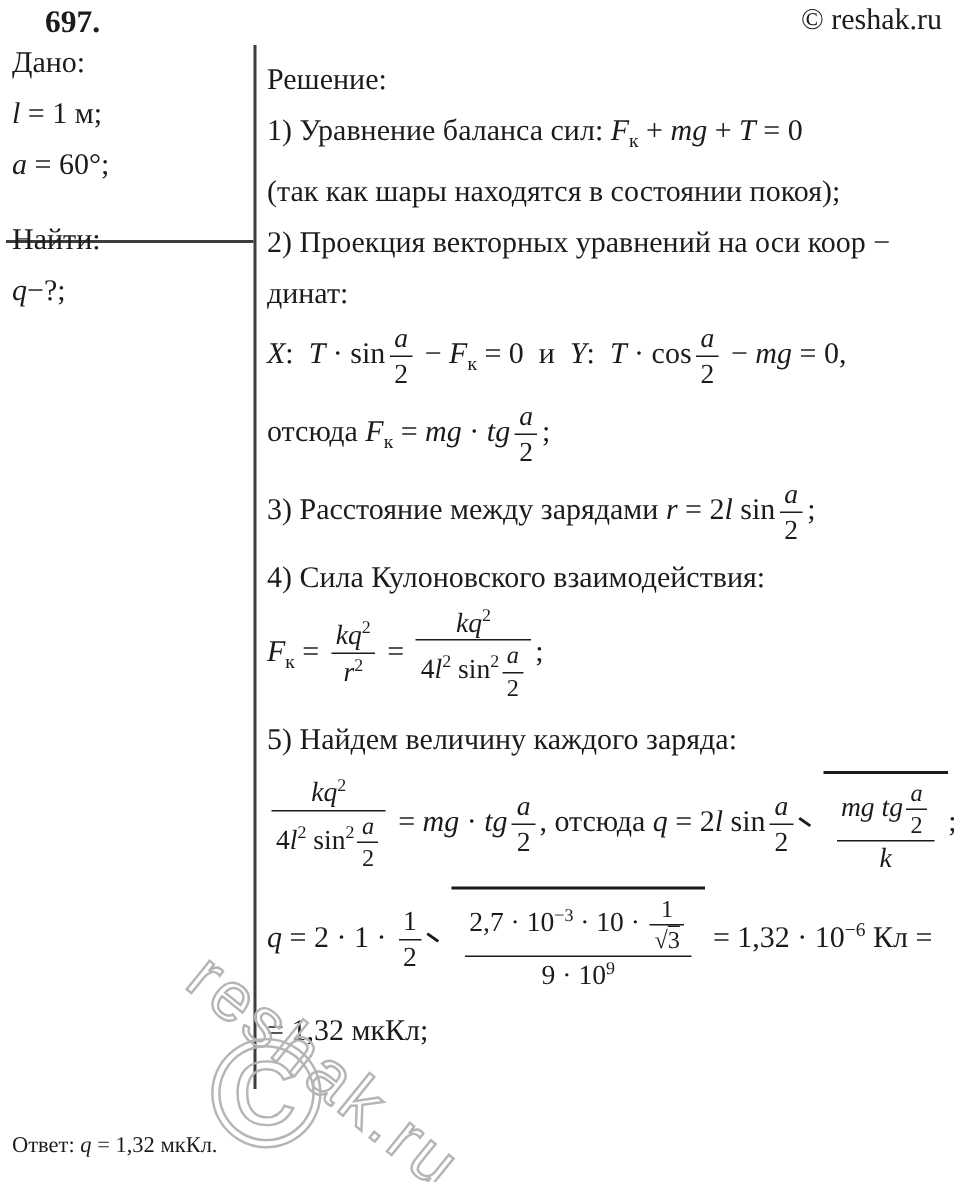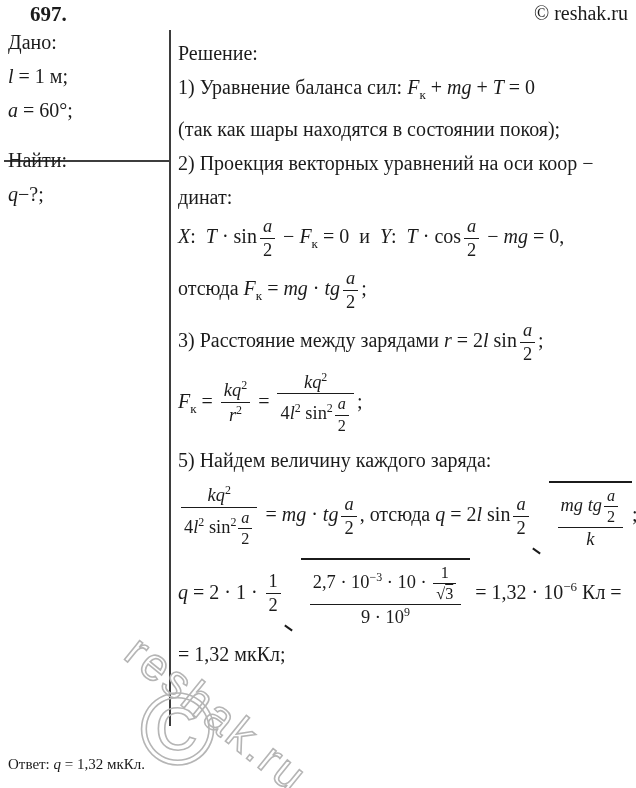--- a/index.html
+++ b/index.html
@@ -67,21 +67,21 @@
   .frac {
     display: inline-block; vertical-align: middle;
     text-align: center; line-height: 1.12;
     font-size: 0.92em; margin: 0 3px;
   }
   .frac > .n { display: block; padding: 0 3px 1px; border-bottom: 1.7px solid #1b1b1b; }
   .frac > .d { display: block; padding: 1px 3px 0; }
   .frac .frac { font-size: 0.88em; margin: 0 2px; }
 
   
-  .sqrt { display: inline-flex; vertical-align: middle; align-items: flex-end; margin-left: 4px; }
+  .sqrt { display: inline-flex; vertical-align: middle; align-items: center; margin-left: 4px; }
   .sqrt > .sign { position: relative; width: 13px; flex: none; }
   .sqrt > .sign::after {
     content: ""; position: absolute; top: 0; right: 0;
     width: 2px; height: 100%; background: #1b1b1b;
     transform-origin: top right; transform: skewX(-6deg);
   }
   .sqrt > .sign::before {
     content: ""; position: absolute; left: -4px; bottom: 12%;
     width: 9px; height: 2px; background: #1b1b1b;
     transform: rotate(35deg);
@@ -133,20 +133,21 @@
 
   <div class="right-col">
     <div class="sol-line" style="margin-top:12px">Решение:</div>
     <div class="sol-line">1) Уравнение баланса сил: <i>F</i><sub>к</sub> + <i>mg</i> + <i>T</i> = 0</div>
     <div class="sol-line">(так как шары находятся в состоянии покоя);</div>
     <div class="sol-line">2) Проекция векторных уравнений на оси коор −</div>
     <div class="sol-line">динат:</div>
     <div class="sol-line t5"><i>X</i>: &nbsp;<i>T</i> · sin<span class="frac"><span class="n"><i>a</i></span><span class="d">2</span></span> − <i>F</i><sub>к</sub> = 0 &nbsp;и&nbsp; <i>Y</i>: &nbsp;<i>T</i> · cos<span class="frac"><span class="n"><i>a</i></span><span class="d">2</span></span> − <i>mg</i> = 0,</div>
     <div class="sol-line">отсюда <i>F</i><sub>к</sub> = <i>mg</i> · <i>tg</i><span class="frac"><span class="n"><i>a</i></span><span class="d">2</span></span>;</div>
     <div class="sol-line">3) Расстояние между зарядами <i>r</i> = 2<i>l</i> sin<span class="frac"><span class="n"><i>a</i></span><span class="d">2</span></span>;</div>
+    <div class="sol-line">4) Сила Кулоновского взаимодействия:</div>
     <div class="sol-line t9"><i>F</i><sub>к</sub> = <span class="frac"><span class="n"><i>kq</i><sup>2</sup></span><span class="d"><i>r</i><sup>2</sup></span></span> = <span class="frac"><span class="n"><i>kq</i><sup>2</sup></span><span class="d">4<i>l</i><sup>2</sup> sin<sup>2</sup><span class="frac"><span class="n"><i>a</i></span><span class="d">2</span></span></span></span>;</div>
     <div class="sol-line t10">5) Найдем величину каждого заряда:</div>
     <div class="sol-line"><span class="frac"><span class="n"><i>kq</i><sup>2</sup></span><span class="d">4<i>l</i><sup>2</sup> sin<sup>2</sup><span class="frac"><span class="n"><i>a</i></span><span class="d">2</span></span></span></span> = <i>mg</i> · <i>tg</i><span class="frac"><span class="n"><i>a</i></span><span class="d">2</span></span>, отсюда <i>q</i> = 2<i>l</i> sin<span class="frac"><span class="n"><i>a</i></span><span class="d">2</span></span><span class="sqrt">
           <span class="sign"></span>
           <span class="body">
             <span class="frac">
               <span class="n"><i>mg</i> <i>tg</i><span class="frac"><span class="n"><i>a</i></span><span class="d">2</span></span></span>
               <span class="d"><i>k</i></span>
             </span>
           </span>

